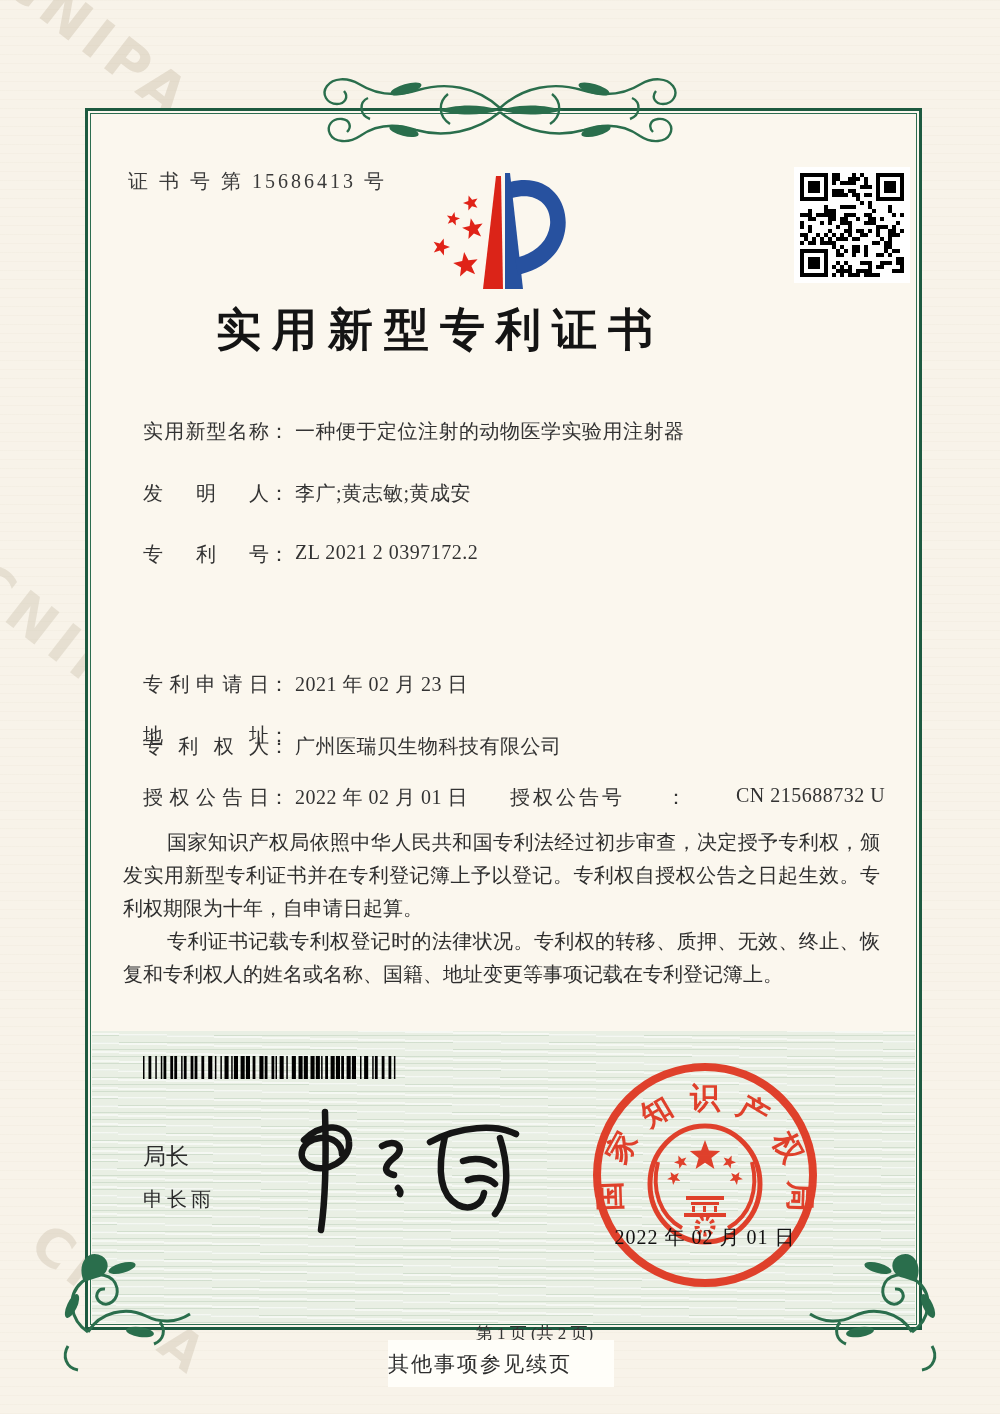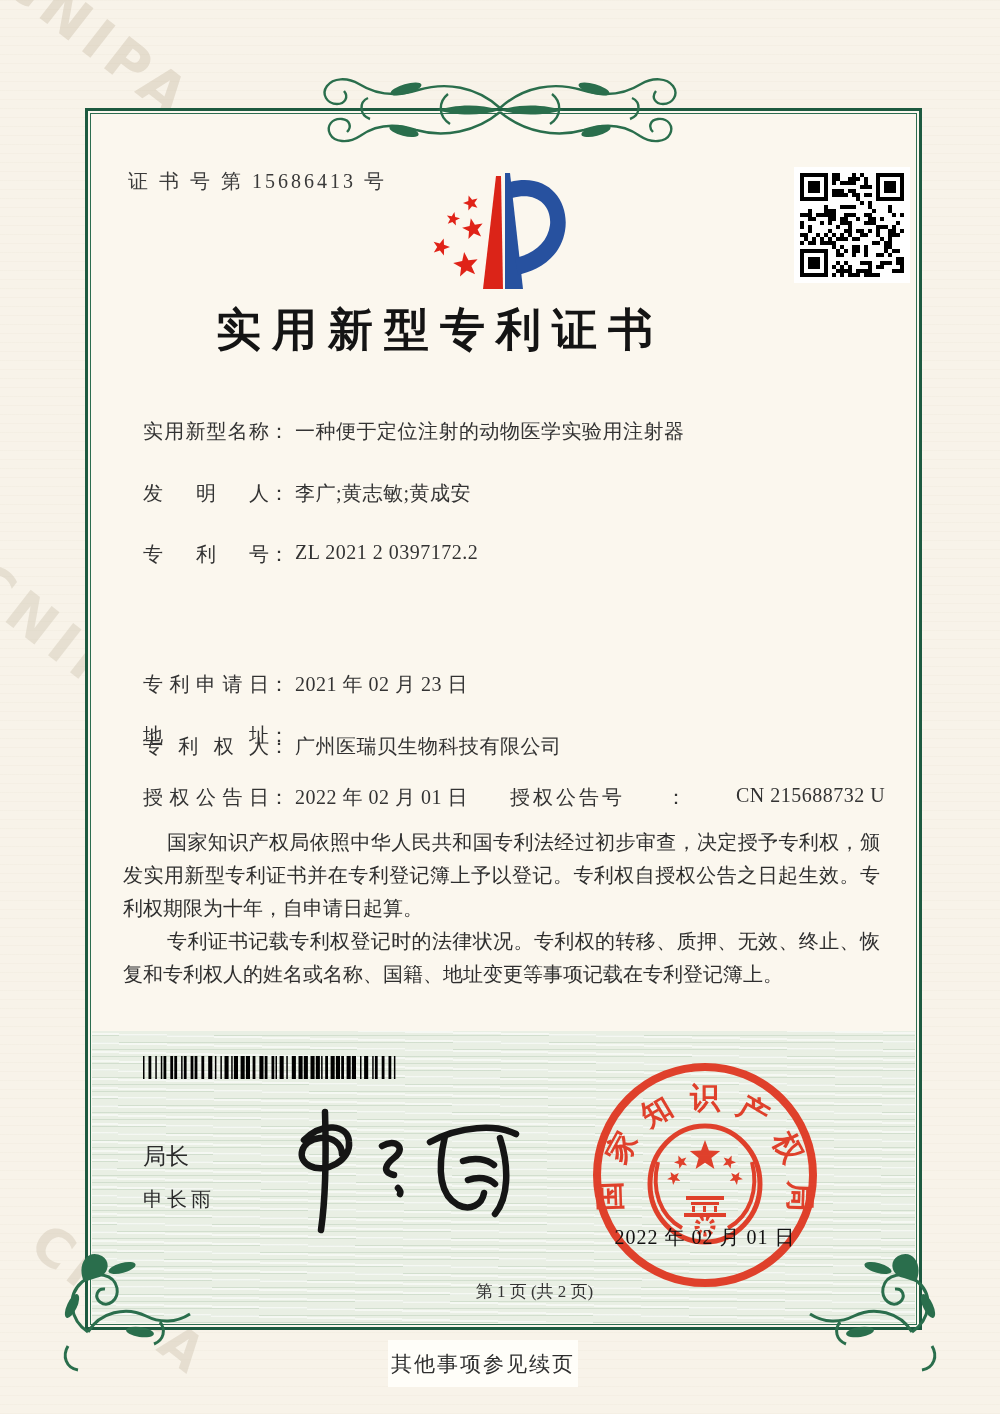--- a/index.html
+++ b/index.html
@@ -42,23 +42,23 @@
   .body-text{position:absolute;left:123px;top:826px;width:757px;font-size:20px;
     line-height:33px;text-align:justify;color:#2e2e2e;}
   .body-text p{margin:0;text-indent:2.2em;}
   .barcode{position:absolute;left:143px;top:1056px;}
   .signer-title{position:absolute;left:143px;top:1141px;font-family:"Liberation Sans","DejaVu Sans",sans-serif;font-size:23px;color:#2b2b2b;}
   .signer-name{position:absolute;left:143px;top:1186px;font-family:"Liberation Sans","DejaVu Sans",sans-serif;font-size:20px;color:#2b2b2b;letter-spacing:4px;}
   .signature{position:absolute;left:262px;top:1104px;}
   .seal{position:absolute;left:588px;top:1058px;opacity:.94;}
   .seal-date{position:absolute;left:600px;top:1224px;width:210px;text-align:center;
     font-size:20px;color:#111;letter-spacing:1px;z-index:5;}
-  .pagination{position:absolute;left:85px;top:1280px;width:831px;text-align:center;font-size:17px;color:#333;padding-left:34px;}
-  .footer-note-box{position:absolute;left:388px;top:1340px;width:190px;height:47px;
-    background:#fffef9;display:flex;align-items:center;justify-content:center;}
+  .pagination{position:absolute;left:85px;top:1322px;width:831px;text-align:center;font-size:17px;color:#333;padding-left:34px;}
+  .footer-note-box{position:absolute;left:388px;top:1340px;width:226px;height:47px;
+    background:#fffef9;display:flex;align-items:center;justify-content:flex-start;}
   .footer-note{font-size:21px;letter-spacing:2px;color:#2e2e2e;}
   .ornament-top{position:absolute;left:298px;top:74px;}
   .corner-bl{position:absolute;left:42px;top:1236px;}
   .corner-br{position:absolute;left:788px;top:1236px;}
 </style>
 </head>
 <body>
 
 <div class="page-texture"></div>
 

